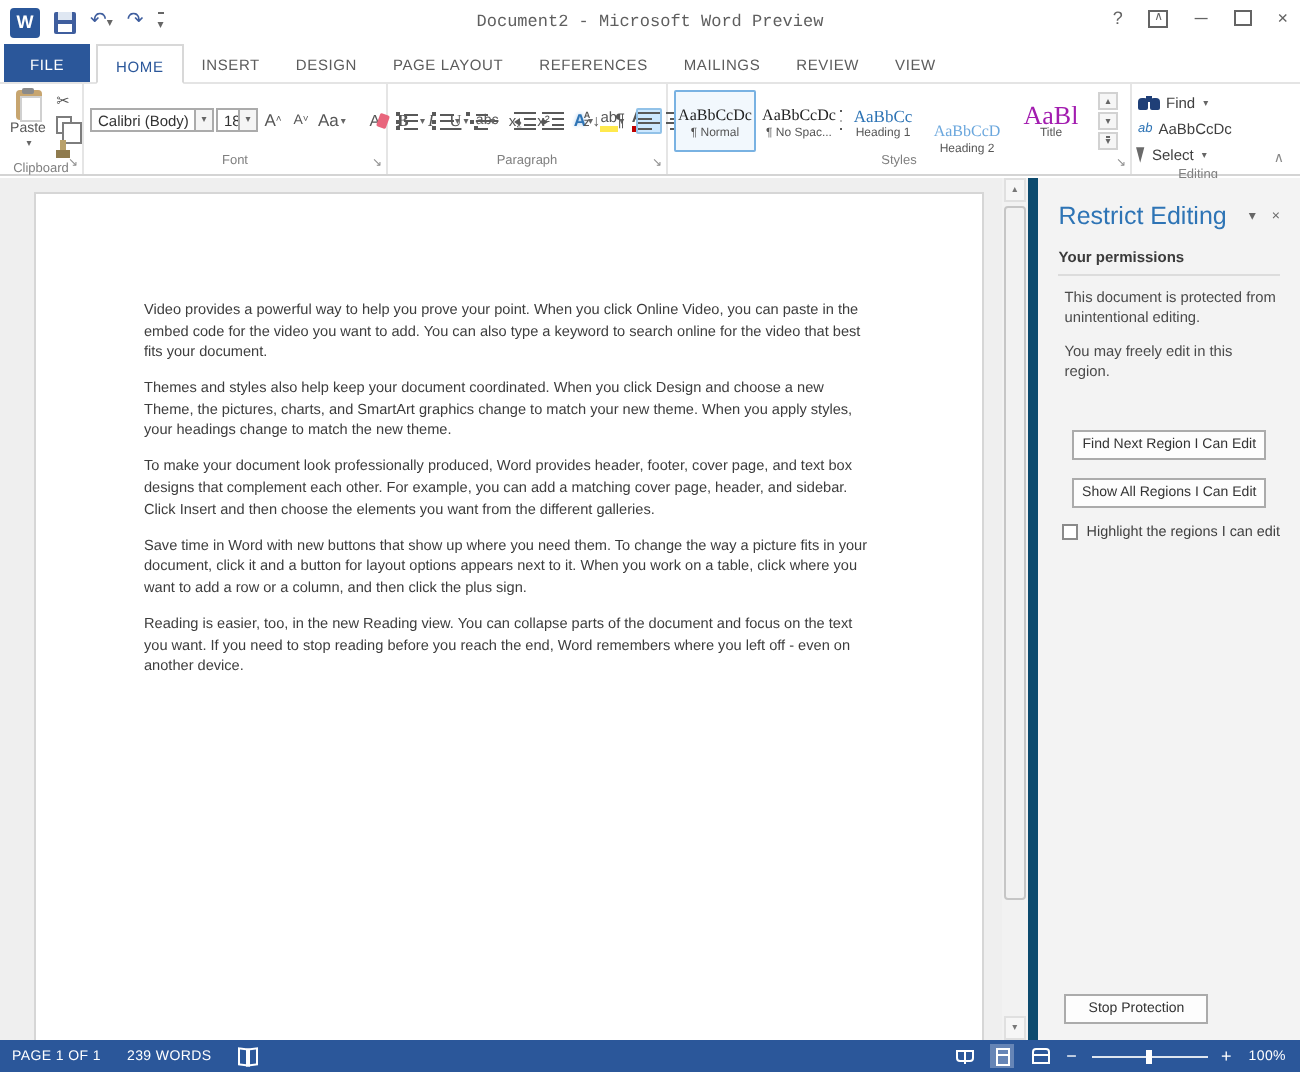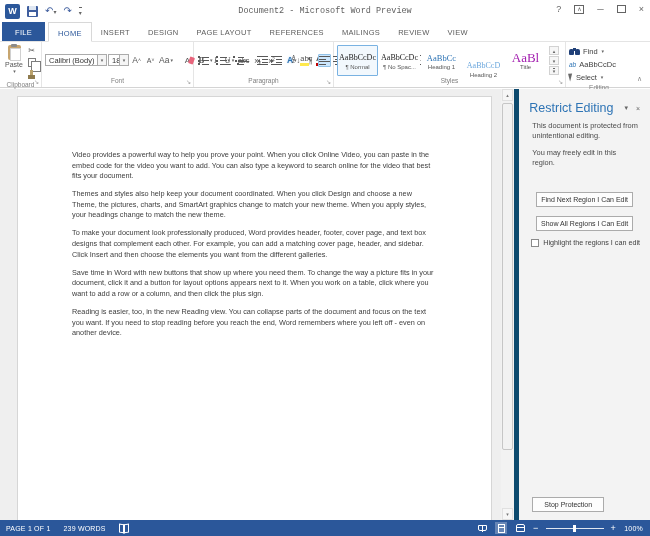--- a/index.html
+++ b/index.html
@@ -462,20 +462,21 @@
     <div class="ds-thumb"></div>
     <div class="ds-arrow ds-down">▾</div>
   </div>
 
   <div class="pane">
     <div class="pane-head">
       <span class="pane-title">Restrict Editing</span>
       <span class="pane-hic">▾</span>
       <span class="pane-hic">×</span>
     </div>
+    <div class="pane-sec">Your permissions</div>
     <div class="pane-p">This document is protected from unintentional editing.</div>
     <div class="pane-p">You may freely edit in this region.</div>
     <button class="pane-btn" style="margin-top:24px">Find Next Region I Can Edit</button>
     <button class="pane-btn">Show All Regions I Can Edit</button>
     <div class="chk-row">
       <span class="chk"></span>
       <span class="chk-label">Highlight the regions I can edit</span>
     </div>
     <button class="stop-btn">Stop Protection</button>
   </div>

